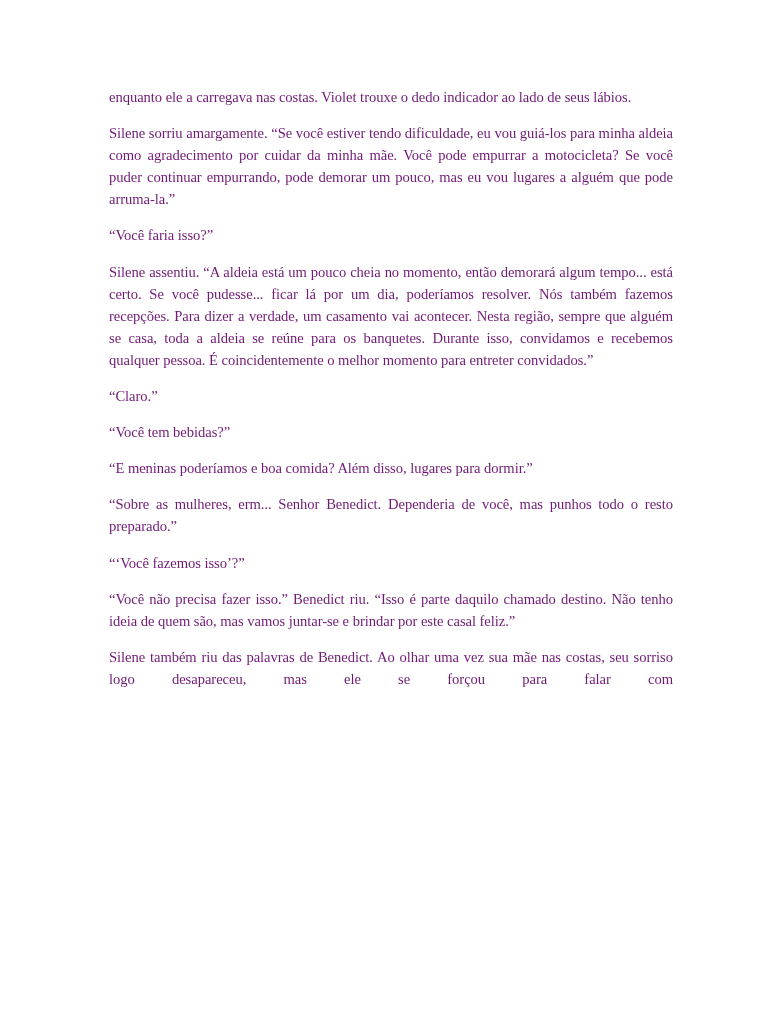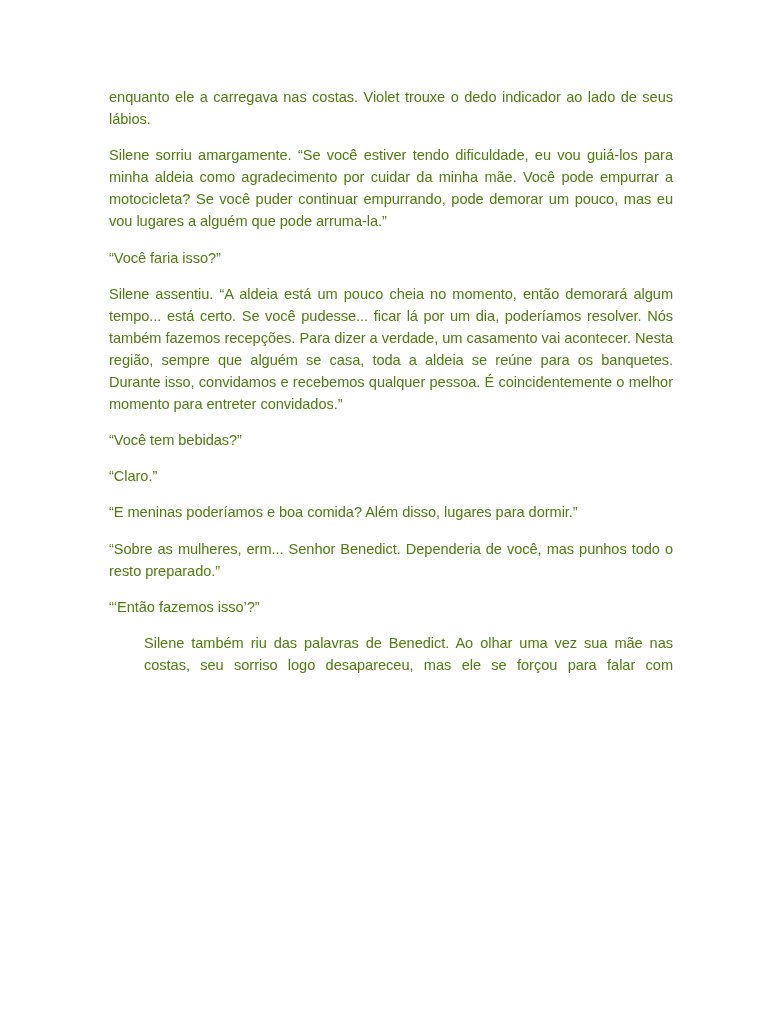--- a/index.html
+++ b/index.html
@@ -20,35 +20,34 @@
 
   .text-column {
     position: absolute;
     left: 109px;
     top: 86px;
     width: 564px;
   }
 
   .paragraph {
     margin: 0 0 14px 0;
-    font-family: Liberation Sans, sans-serif;
+    font-family: Liberation Serif, serif;
     font-size: 14.6px;
     line-height: 22.1px;
-    color: #4d7c0f;
+    color: #701a75;
     text-align: justify;
     text-justify: inter-word;
     letter-spacing: -0.05px;
     word-spacing: 0px;
     -webkit-font-smoothing: antialiased;
   }
 
   
   .paragraph.justify-last {
     text-align-last: justify;
-    margin-left: 35px;
   }
 
   
   .paragraph.short {
     text-align: left;
     text-align-last: left;
   }
 </style>
 </head>
 <body>
@@ -57,29 +56,30 @@
   <div class="text-column">
 
     <p class="paragraph">enquanto ele a carregava nas costas. Violet trouxe o dedo indicador ao lado de seus lábios.</p>
 
     <p class="paragraph">Silene sorriu amargamente. “Se você estiver tendo dificuldade, eu vou guiá-los para minha aldeia como agradecimento por cuidar da minha mãe. Você pode empurrar a motocicleta? Se você puder continuar empurrando, pode demorar um pouco, mas eu vou lugares a alguém que pode arruma-la.”</p>
 
     <p class="paragraph short">“Você faria isso?”</p>
 
     <p class="paragraph">Silene assentiu. “A aldeia está um pouco cheia no momento, então demorará algum tempo... está certo. Se você pudesse... ficar lá por um dia, poderíamos resolver. Nós também fazemos recepções. Para dizer a verdade, um casamento vai acontecer. Nesta região, sempre que alguém se casa, toda a aldeia se reúne para os banquetes. Durante isso, convidamos e recebemos qualquer pessoa. É coincidentemente o melhor momento para entreter convidados.”</p>
 
+    <p class="paragraph short">“Claro.”</p>
+
     <p class="paragraph short">“Você tem bebidas?”</p>
-
-    <p class="paragraph short">“Claro.”</p>
 
     <p class="paragraph short">“E meninas poderíamos e boa comida? Além disso, lugares para dormir.”</p>
 
     <p class="paragraph">“Sobre as mulheres, erm... Senhor Benedict. Dependeria de você, mas punhos todo o resto preparado.”</p>
 
 
 
-    <p class="paragraph short">“‘Então fazemos isso’?”</p>
+    <p class="paragraph short">“‘Você fazemos isso’?”</p>
 
+    <p class="paragraph">“Você não precisa fazer isso.” Benedict riu. “Isso é parte daquilo chamado destino. Não tenho ideia de quem são, mas vamos juntar-se e brindar por este casal feliz.”</p>
 
     <p class="paragraph justify-last">Silene também riu das palavras de Benedict. Ao olhar uma vez sua mãe nas costas, seu sorriso logo desapareceu, mas ele se forçou para falar com</p>
 
   </div>
 </div>
 
 </body></html>

